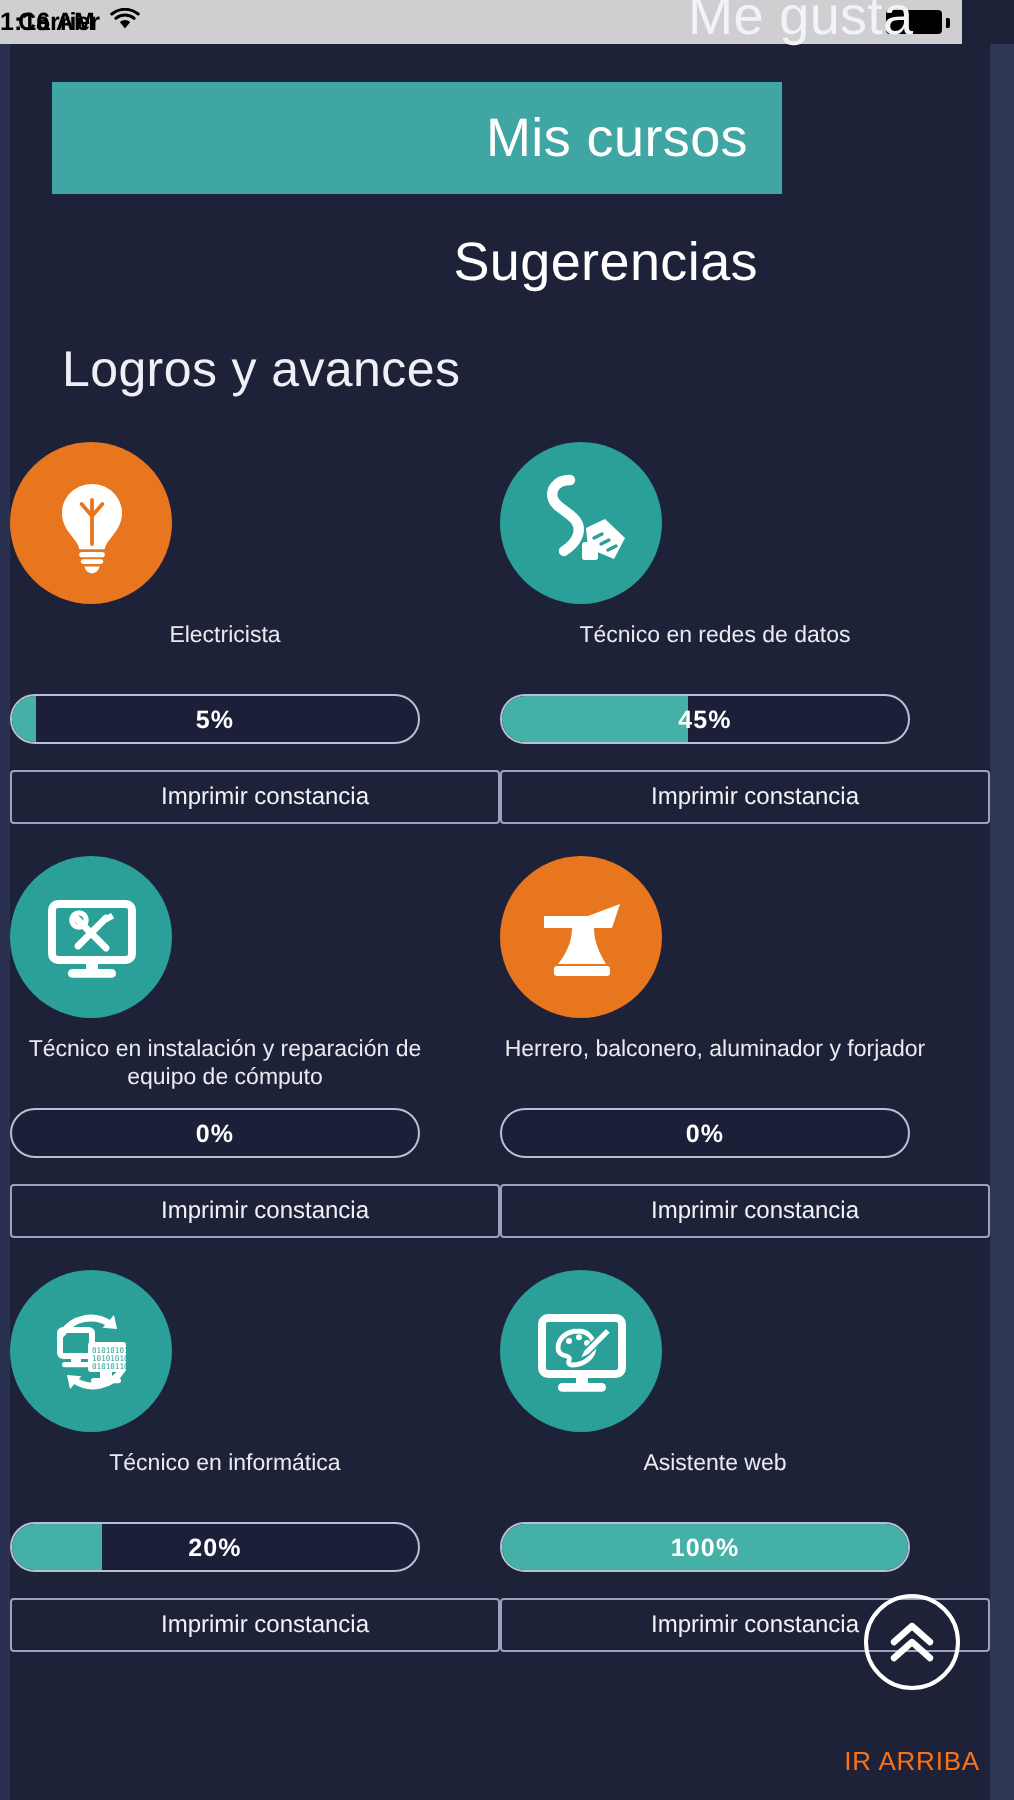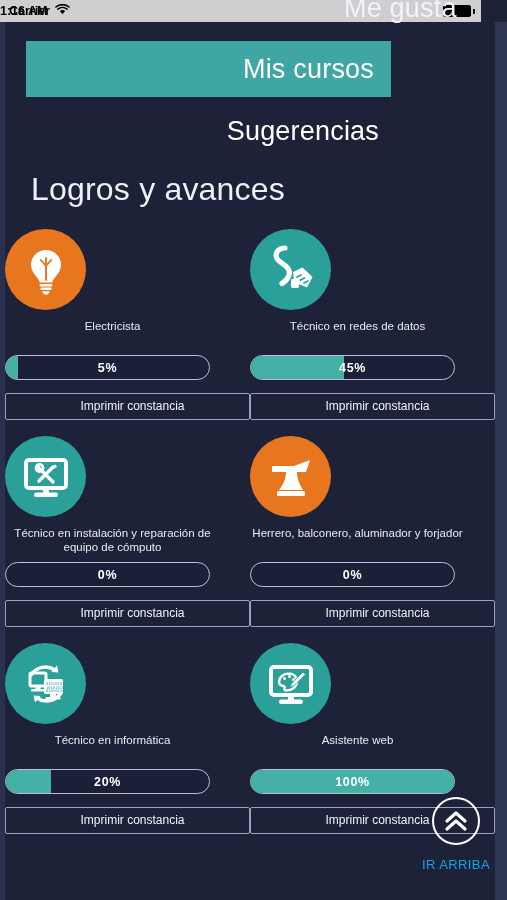--- a/index.html
+++ b/index.html
@@ -124,21 +124,21 @@
   
   .content {
     position: absolute;
     top: 160px; left: 5px;
     width: 490px;
     z-index: 10;
   }
 
   .page-title {
     color: #eef0f5;
-    font-size: 32px;
+    font-size: 25px;
     padding: 11px 0 0 26px;
     letter-spacing: 0.2px;
   }
 
   .grid {
     margin-top: 17px;
     display: flex;
     flex-wrap: wrap;
   }
 
@@ -223,22 +223,22 @@
   .to-top-circle {
     width: 48px; height: 48px;
     border-radius: 50%;
     border: 2px solid #ffffff;
     display: flex;
     align-items: center;
     justify-content: center;
     background: transparent;
   }
   .to-top-label {
-    margin-top: 12px;
-    color: #0ea5e9;
+    margin-top: 28px;
+    color: #f97316;
     font-size: 13px;
     letter-spacing: 0.4px;
     white-space: nowrap;
   }
 </style>
 </head>
 <body>
 
 <div id="app">
 

